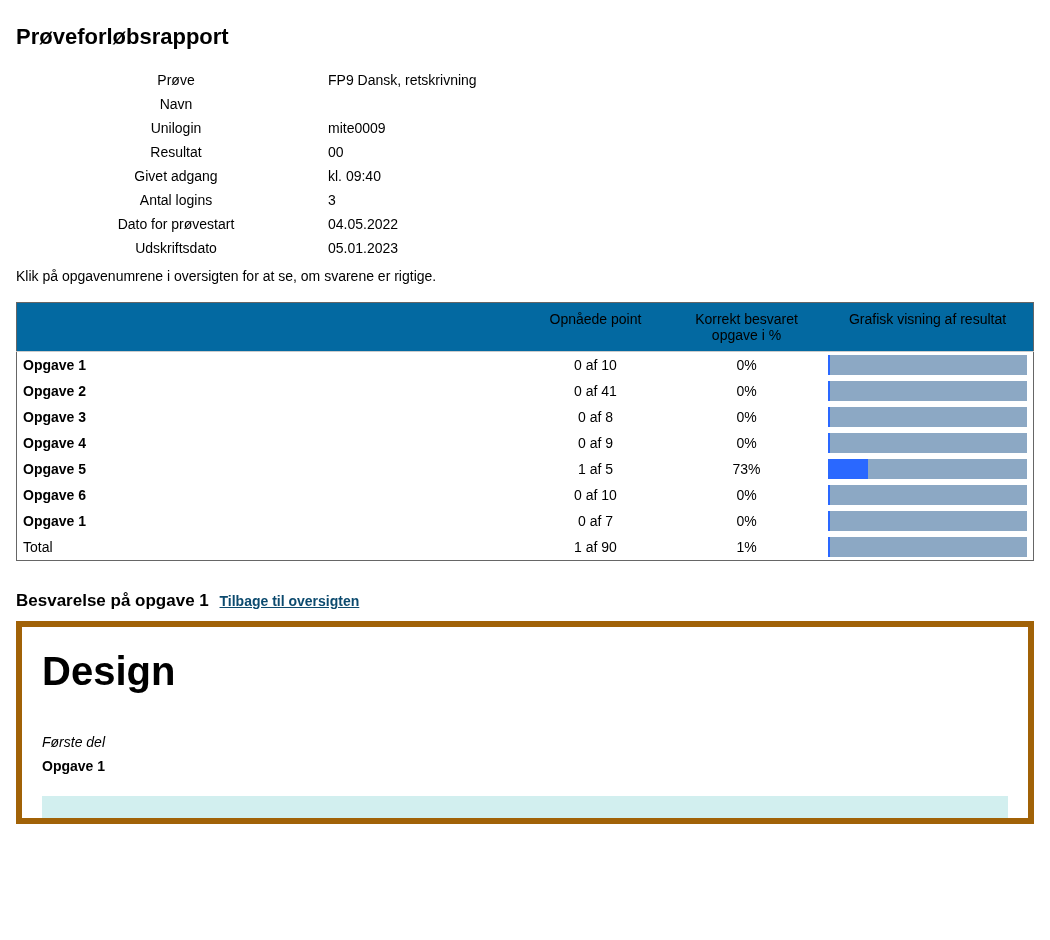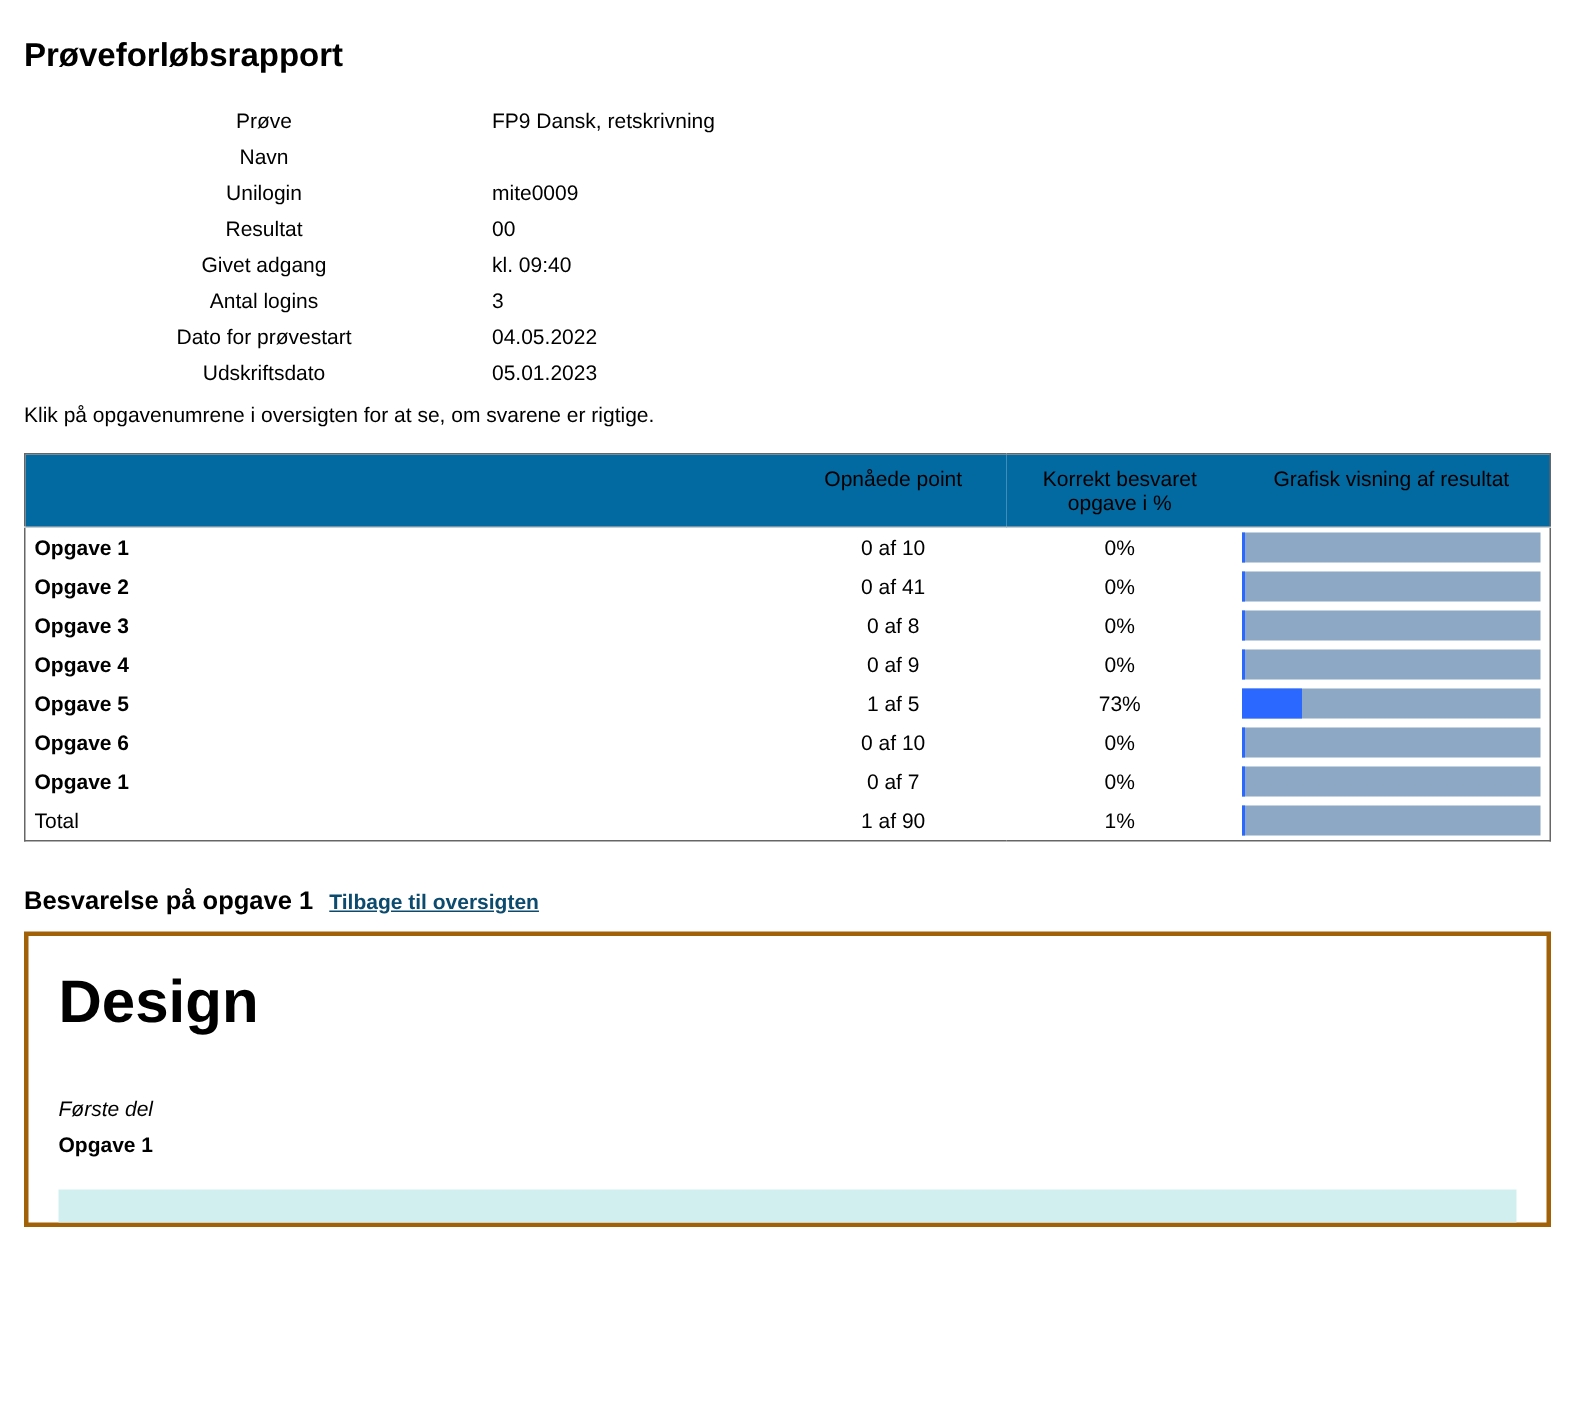--- a/index.html
+++ b/index.html
@@ -84,21 +84,21 @@
       font-weight: bold;
     }
     .answer-header a {
       font-size: 14px;
       font-weight: bold;
       color: #0c4a6e;
       text-decoration: underline;
       margin-left: 6px;
     }
     .answer-box {
-      border: 3px solid #a16207;
+      border: 6px solid #a16207;
       margin-top: 10px;
       padding: 18px 20px 0 20px;
     }
     .answer-box h2.design {
       font-size: 40px;
       font-weight: 900;
       margin: 4px 0 40px 0;
     }
     .answer-box .part-label {
       font-style: italic;

